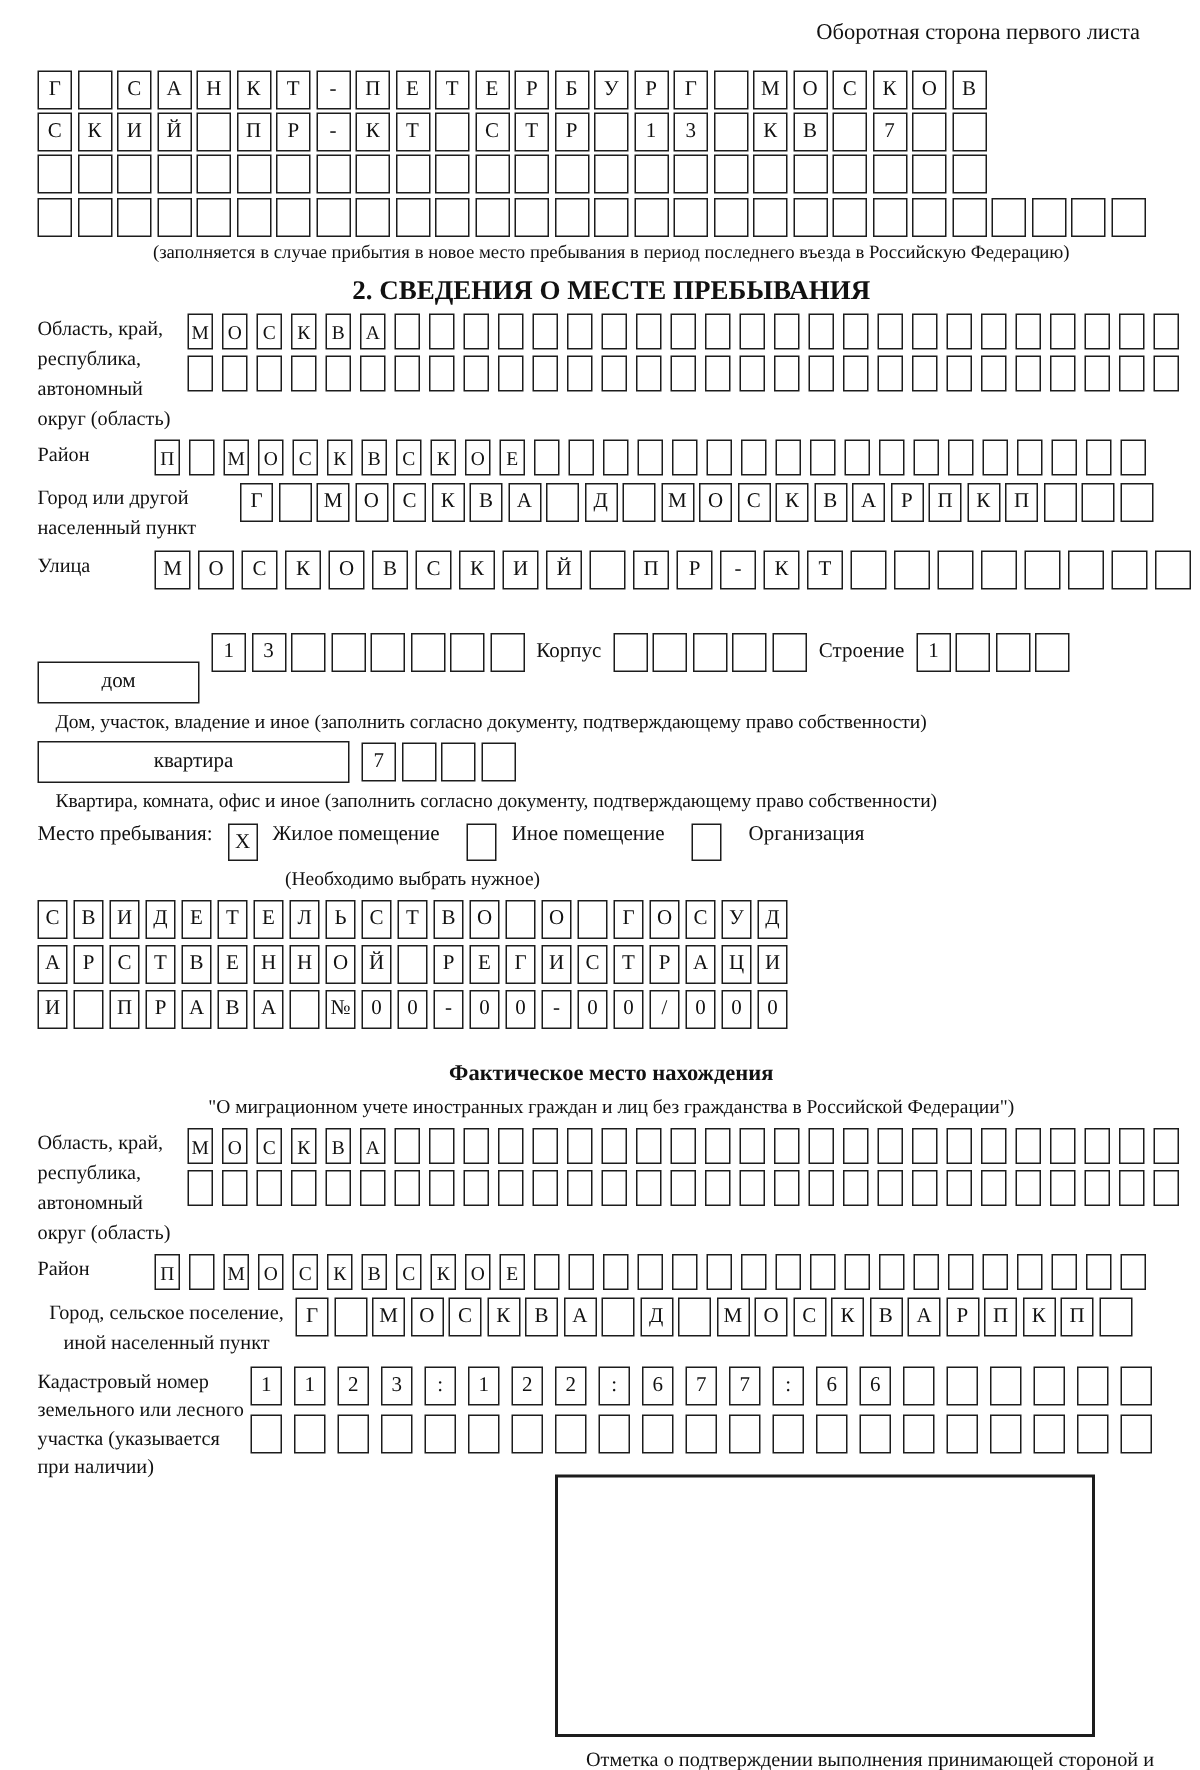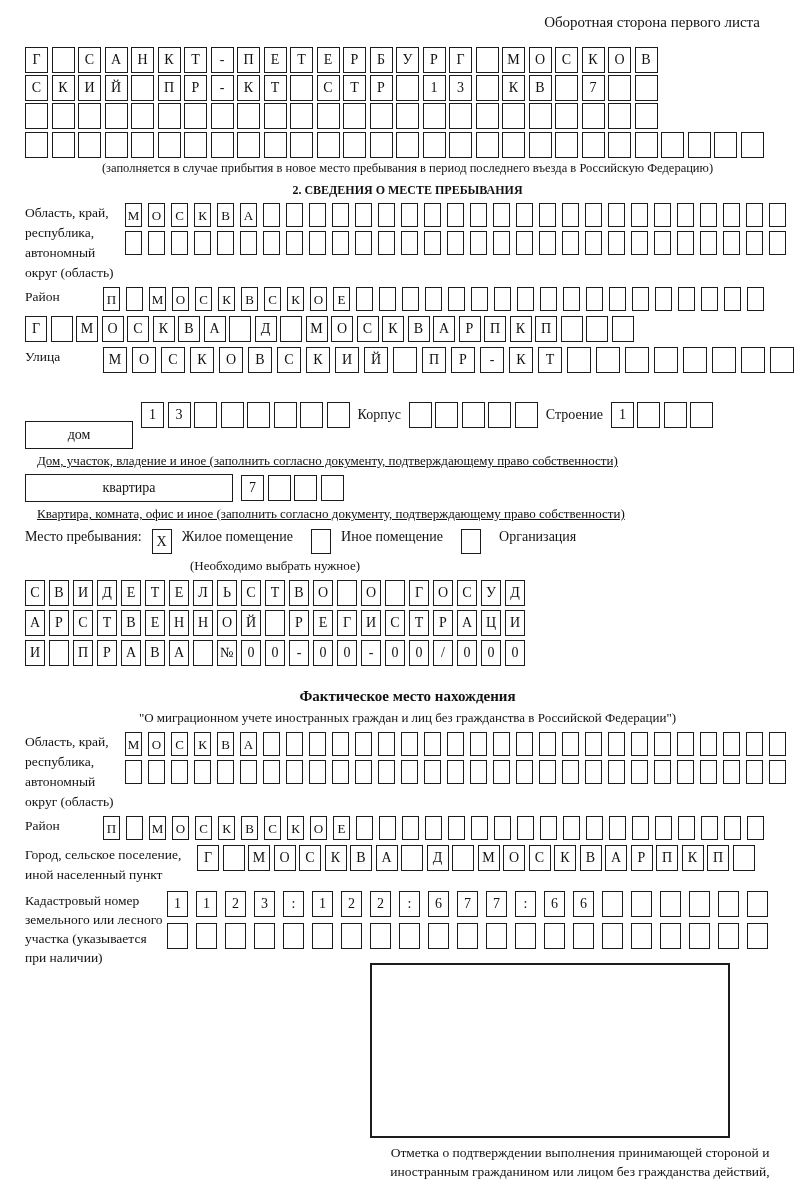--- a/index.html
+++ b/index.html
@@ -4,45 +4,45 @@
 <style>
   html,body{margin:0;padding:0;background:#fff;}
   body{width:800px;height:1180px;overflow:hidden;
        font-family:"Liberation Serif","DejaVu Serif",serif;color:#111;}
   .page{padding:14px 10px 0 25px;box-sizing:border-box;}
   .hdr{text-align:right;padding-right:30px;font-size:15px;}
 
   .fieldblock{display:flex;align-items:flex-start;}
   .lbl{font-size:13.5px;line-height:20px;flex:0 0 auto;}
   .w105{width:105px;} .w100{width:100px;} .w78{width:78px;}
-  .w135{width:135px;} .w172{width:172px;} .w210{width:210px;} .w142{width:142px;}
+  .w135{width:135px;} .w172{width:172px;text-align:center;} .w210{width:210px;} .w142{width:142px;}
   .rows{display:flex;flex-direction:column;gap:2px;}
   .rows.g4{gap:4px;} .rows.g6{gap:6px;}
 
   .boxrow{display:flex;}
   .bx{border:1.5px solid #1c1c1c;box-sizing:border-box;background:#fff;
       display:flex;align-items:center;justify-content:center;
       font-size:14px;line-height:1;}
   .lg{gap:3.5px;} .lg .bx{width:23px;height:26px;}
   .nr{gap:6px;}   .nr .bx{width:17px;height:24px;font-size:13px;}
   .wd{gap:3.5px;} .wd .bx{width:22px;height:26px;}
   .ul{gap:5px;}   .ul .bx{width:24px;height:26px;}
   .sv{gap:4px;}   .sv .bx{width:20px;height:26px;}
   .kd{gap:8px;}   .kd .bx{width:21px;height:26px;}
 
   .fullrow{margin-top:3px;}
   .note{text-align:center;font-size:12.5px;margin-top:3px;}
-  .sect-title{text-align:center;font-weight:bold;font-size:12px;margin:7px 0 5px 0;}
+  .sect-title{text-align:center;font-weight:bold;font-size:18px;margin:7px 0 5px 0;}
 
   .houserow{display:flex;align-items:center;margin-top:8px;gap:8px;flex-wrap:nowrap;}
   .typebox{border:1.5px solid #1c1c1c;height:28px;box-sizing:border-box;
            display:flex;align-items:center;justify-content:center;font-size:14px;}
   .tb105{width:108px;margin-top:40px;} .tb205{width:208px;}
   .inl{font-size:14px;white-space:nowrap;}
-  .caption{font-size:13px;margin:4px 0 0 12px;text-decoration:underline;}
+  .caption{font-size:13px;margin:4px 0 0 12px;}
 
   .stayrow{display:flex;align-items:flex-start;margin-top:7px;font-size:14px;}
   .stayrow .gap{width:10px;} .stayrow .gapL{width:18px;}
   .cbx{width:20px;height:25px;border:1.5px solid #1c1c1c;box-sizing:border-box;
        display:inline-flex;align-items:center;justify-content:center;font-size:14px;}
   .staynote{font-size:13px;margin:4px 0 0 165px;}
 
   .mt4{margin-top:4px;} .mt5{margin-top:5px;} .mt6{margin-top:6px;}
   .lh19{line-height:19px;font-size:13.5px;}
 
@@ -274,20 +274,21 @@
         <span class="bx"></span>
         <span class="bx"></span>
         <span class="bx"></span>
         <span class="bx"></span>
         <span class="bx"></span>
         <span class="bx"></span>
       </div>
   </div>
 
   <div class="fieldblock mt5">
+    <div class="lbl w135">Город или другой населенный пункт</div>
     <div class="boxrow wd">
         <span class="bx">Г</span>
         <span class="bx"></span>
         <span class="bx">М</span>
         <span class="bx">О</span>
         <span class="bx">С</span>
         <span class="bx">К</span>
         <span class="bx">В</span>
         <span class="bx">А</span>
         <span class="bx"></span>

